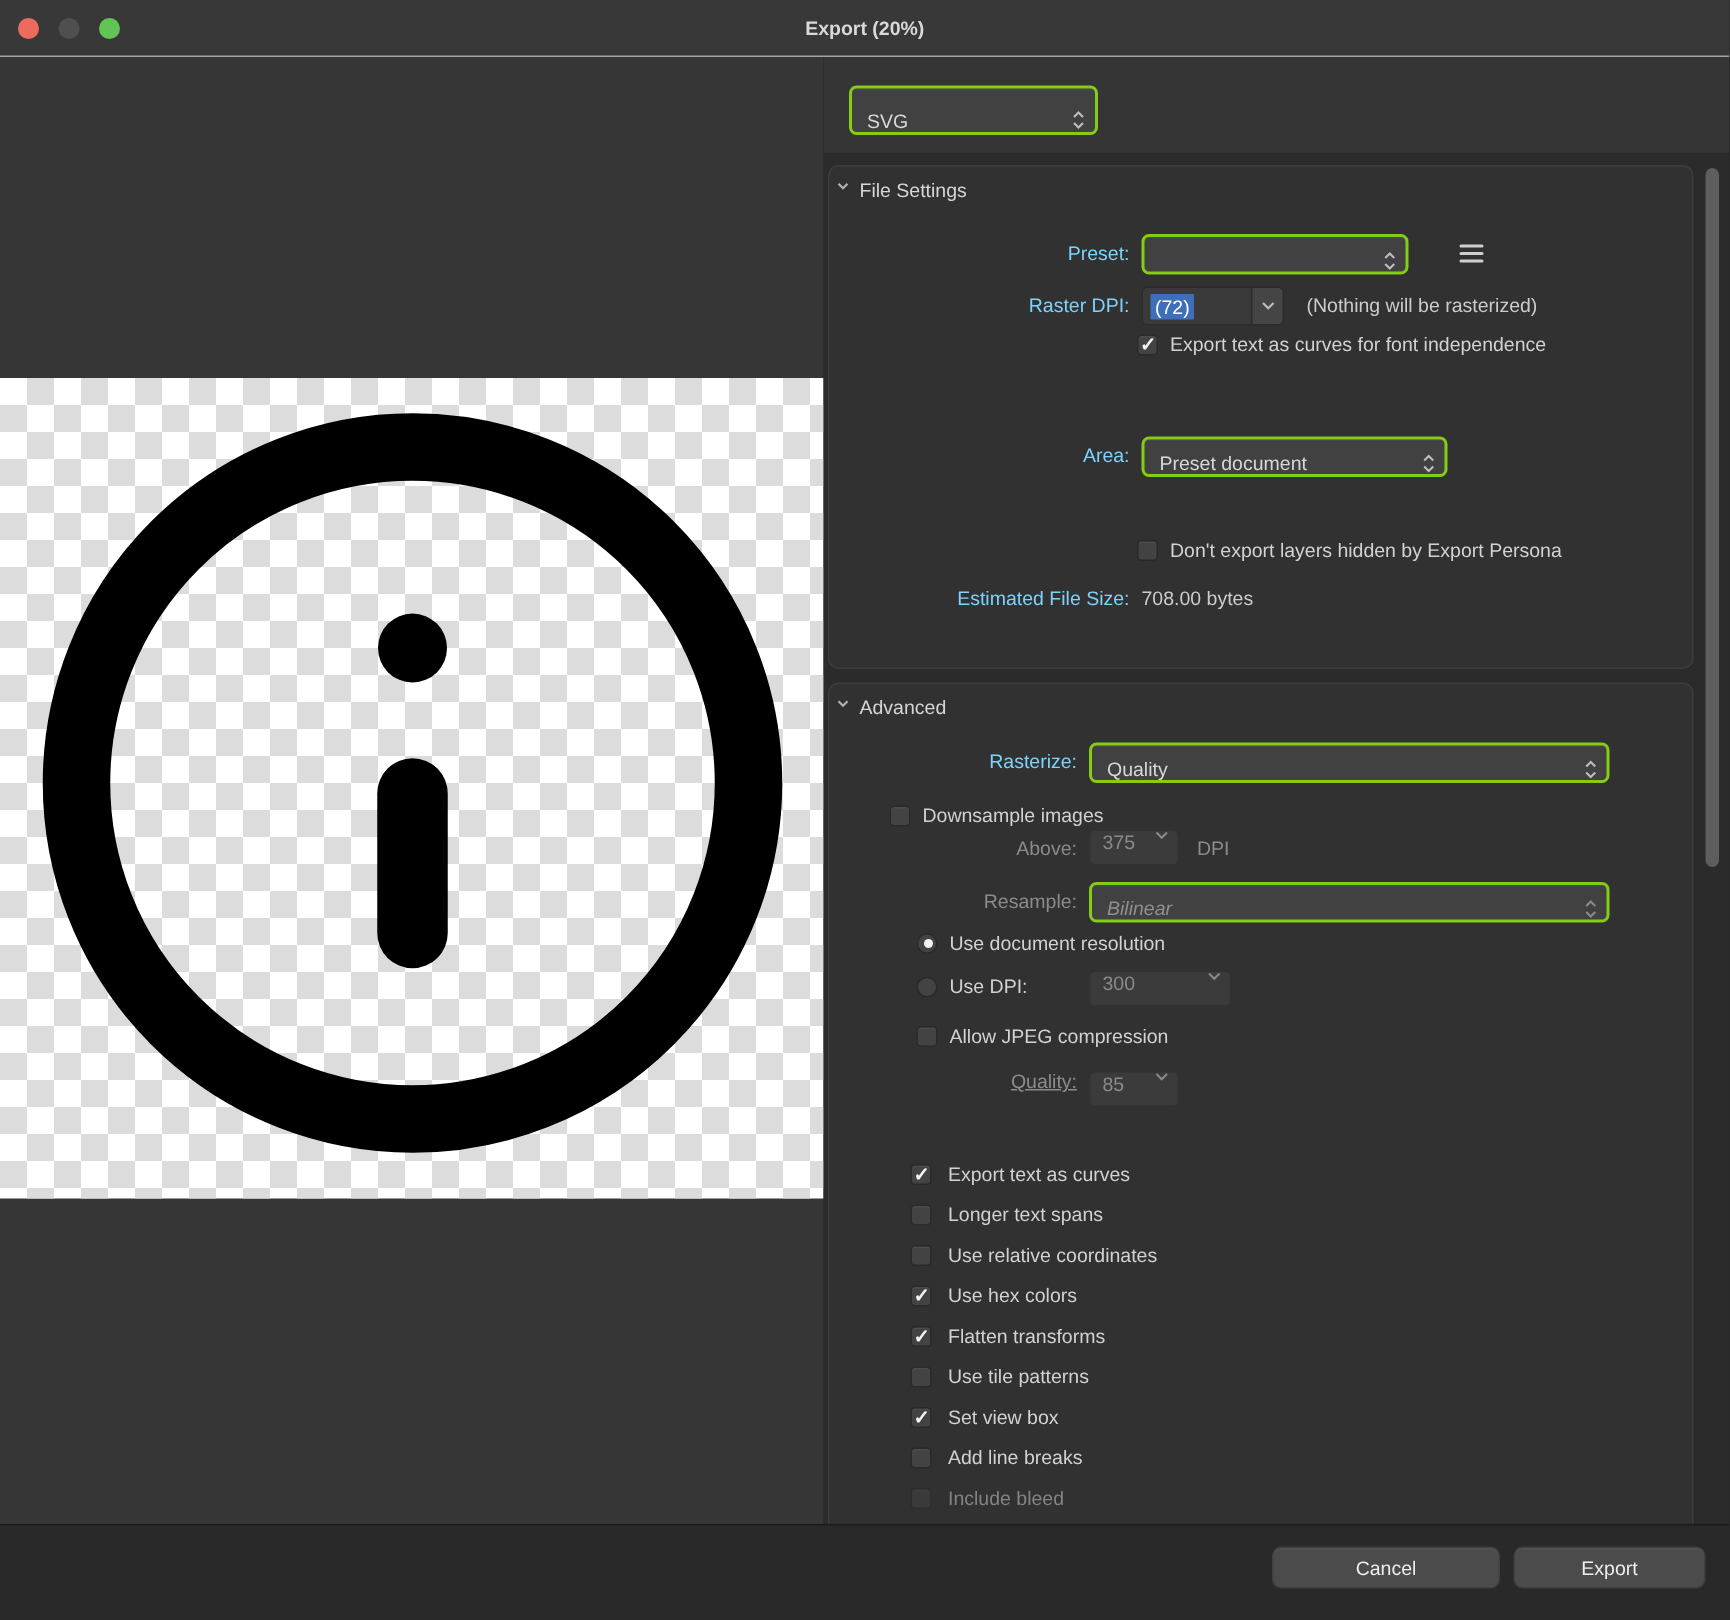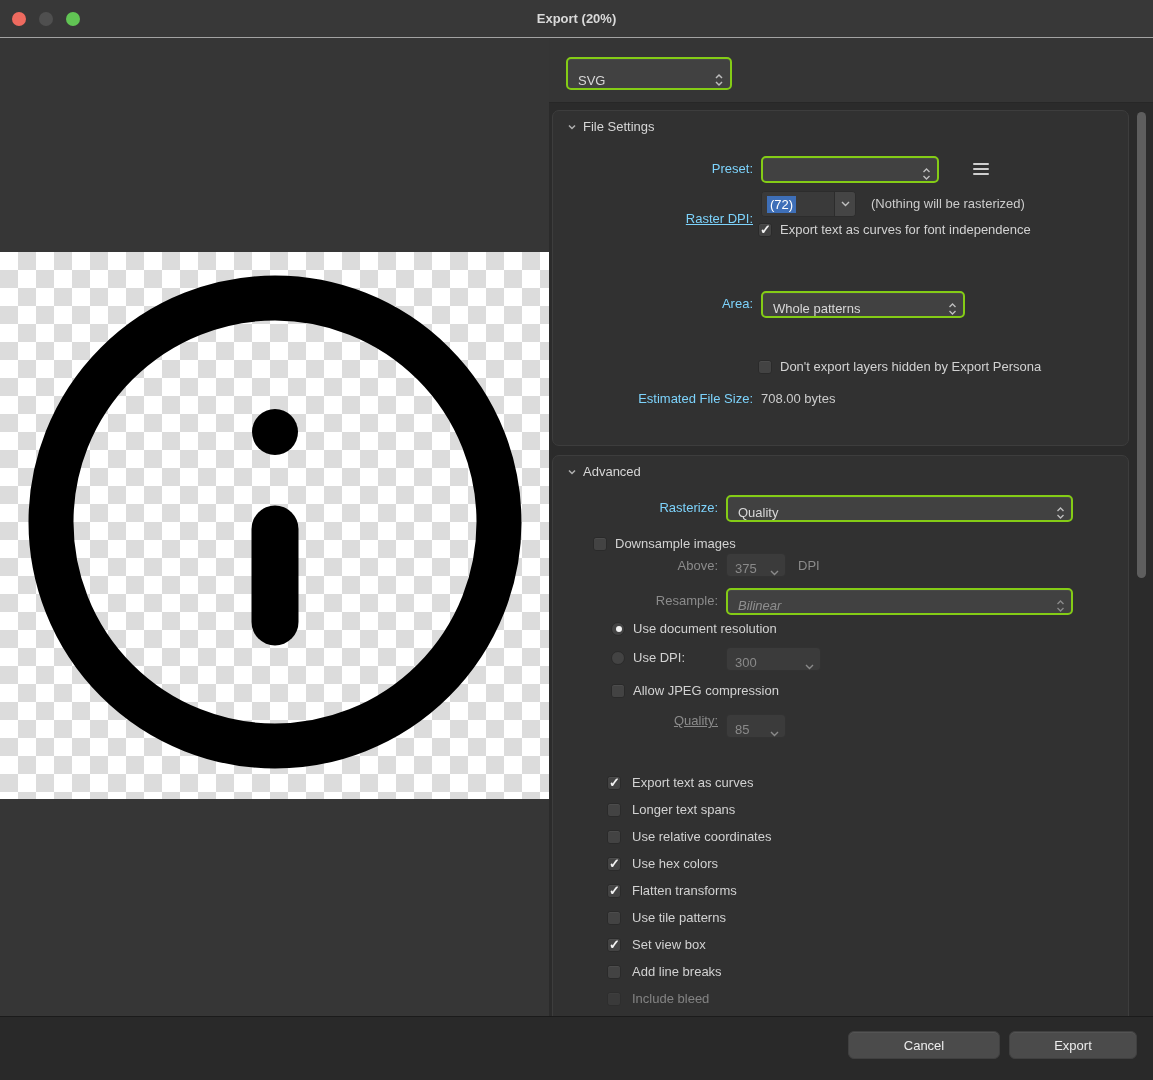--- a/index.html
+++ b/index.html
@@ -60,21 +60,21 @@
     color:#d8d8d8; box-shadow:inset 0 1px 0 rgba(255,255,255,0.04);
   }
   .dropdown .dd-value { flex:1; white-space:nowrap; overflow:hidden; }
   .dropdown.dim .dd-value { color:#8f8f8f; }
   .stepper { display:flex; align-items:center; margin-left:6px; }
 
   
   .combo-sm {
     position:absolute; height:24px; background:#3b3b3b;
     border:1px solid #323232; border-radius:4px;
-    display:flex; align-items:flex-end; padding:0 6px 0 8px; color:#d5d5d5;
+    display:flex; align-items:flex-start; padding:0 6px 0 8px; color:#d5d5d5;
   }
   .combo-sm .dd-value { flex:1; }
   .combo-sm.dim .dd-value { color:#8a8a8a; }
 
   
   .dpi-combo {
     position:absolute; height:26px; display:flex;
     border:1px solid #2c2c2c; border-radius:4px; overflow:hidden;
     background:#3e3e3e;
   }
@@ -89,22 +89,22 @@
   .lbl { position:absolute; color:#7dd3fc; text-align:right; white-space:nowrap; }
   .lbl.dim, .txt.dim { color:#8b8b8b; }
   .txt { position:absolute; color:#cccccc; white-space:nowrap; }
 
   
   .section {
     position:absolute; left:3px; width:577px;
     background:#313131; border:1px solid #3d3d3d; border-radius:7px;
   }
   .section-head {
-    position:absolute; left:14px; top:8px;
-    display:flex; align-items:center; gap:6px; color:#d6d6d6;
+    position:absolute; left:4px; top:8px;
+    display:flex; align-items:flex-start; gap:6px; color:#d6d6d6;
   }
 
   
   .checkbox {
     width:14px; height:14px; border-radius:3px; background:#434343;
     border:1px solid #2a2a2a; position:relative; display:inline-block;
     flex:0 0 14px; box-shadow:inset 0 1px 0 rgba(255,255,255,0.05);
   }
   .checkbox.on::after {
     content:"\2713"; position:absolute; left:1px; top:-2px;
@@ -204,41 +204,41 @@
             <path d="M1.5 9 L4.5 12 L7.5 9" stroke="#bdbdbd" fill="none" stroke-width="1.4"></path>
           </svg>
       </span>
     </div>
     <div class="hamburger" style="left:420px; top:52px;">
       <span></span>
         <span></span>
         <span></span>
     </div>
 
-    <span class="lbl" style="left:0; top:100px; width:200px;text-decoration:underline;">Raster DPI:</span>
+    <span class="lbl" style="left:0; top:85px; width:200px;">Raster DPI:</span>
     <div class="dpi-combo" style="left:208px; top:80px;">
       <span class="dpi-field">
           <span class="sel">(72)</span>
         </span>
       <span class="dpi-arrow">
         <svg class="chev" width="9" height="6" viewBox="0 0 9 6">
             <path d="M1 1 L4.5 4.5 L8 1" stroke="#c0c0c0" fill="none" stroke-width="1.4"></path>
           </svg>
       </span>
     </div>
     <span class="txt" style="left:318px; top:85px;">(Nothing will be rasterized)</span>
 
     <div class="inline-check" style="left:205px; top:111px;">
       <span class="checkbox on"></span>
       <span class="ctrl-label">Export text as curves for font independence</span>
     </div>
 
     <span class="lbl" style="left:0; top:185px; width:200px;">Area:</span>
     <div class="dropdown" style="left:208px; top:180px; width:204px;">
-      <span class="dd-value">Whole patterns</span>
+      <span class="dd-value">Preset document</span>
       <span class="stepper">
         <svg class="chev" width="9" height="14" viewBox="0 0 9 14">
             <path d="M1.5 5 L4.5 2 L7.5 5" stroke="#bdbdbd" fill="none" stroke-width="1.4"></path>
             <path d="M1.5 9 L4.5 12 L7.5 9" stroke="#bdbdbd" fill="none" stroke-width="1.4"></path>
           </svg>
       </span>
     </div>
 
     <div class="inline-check" style="left:205px; top:248px;">
       <span class="checkbox"></span>

